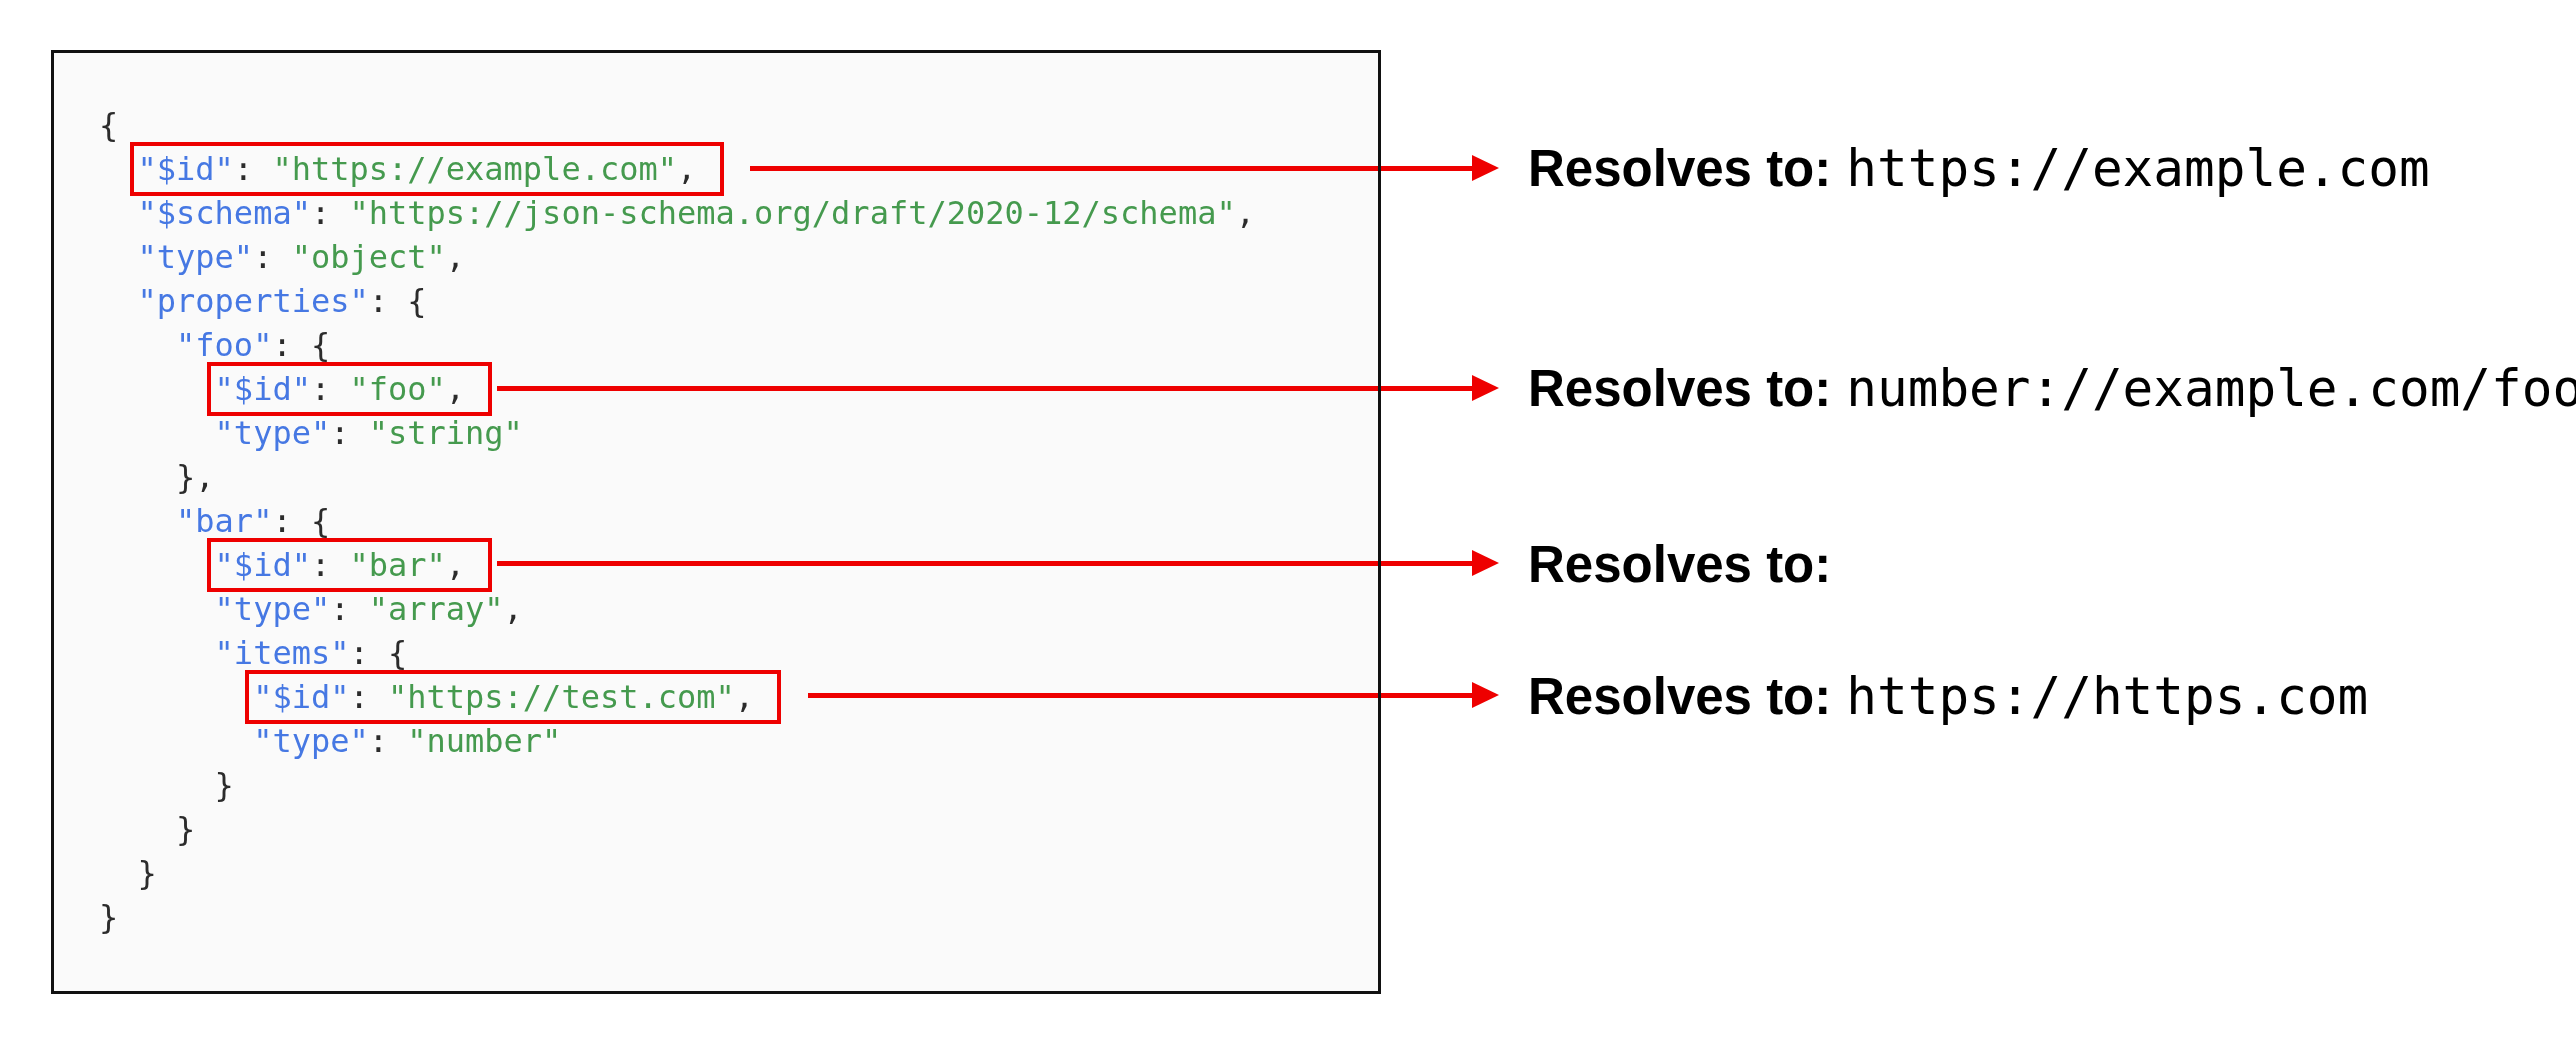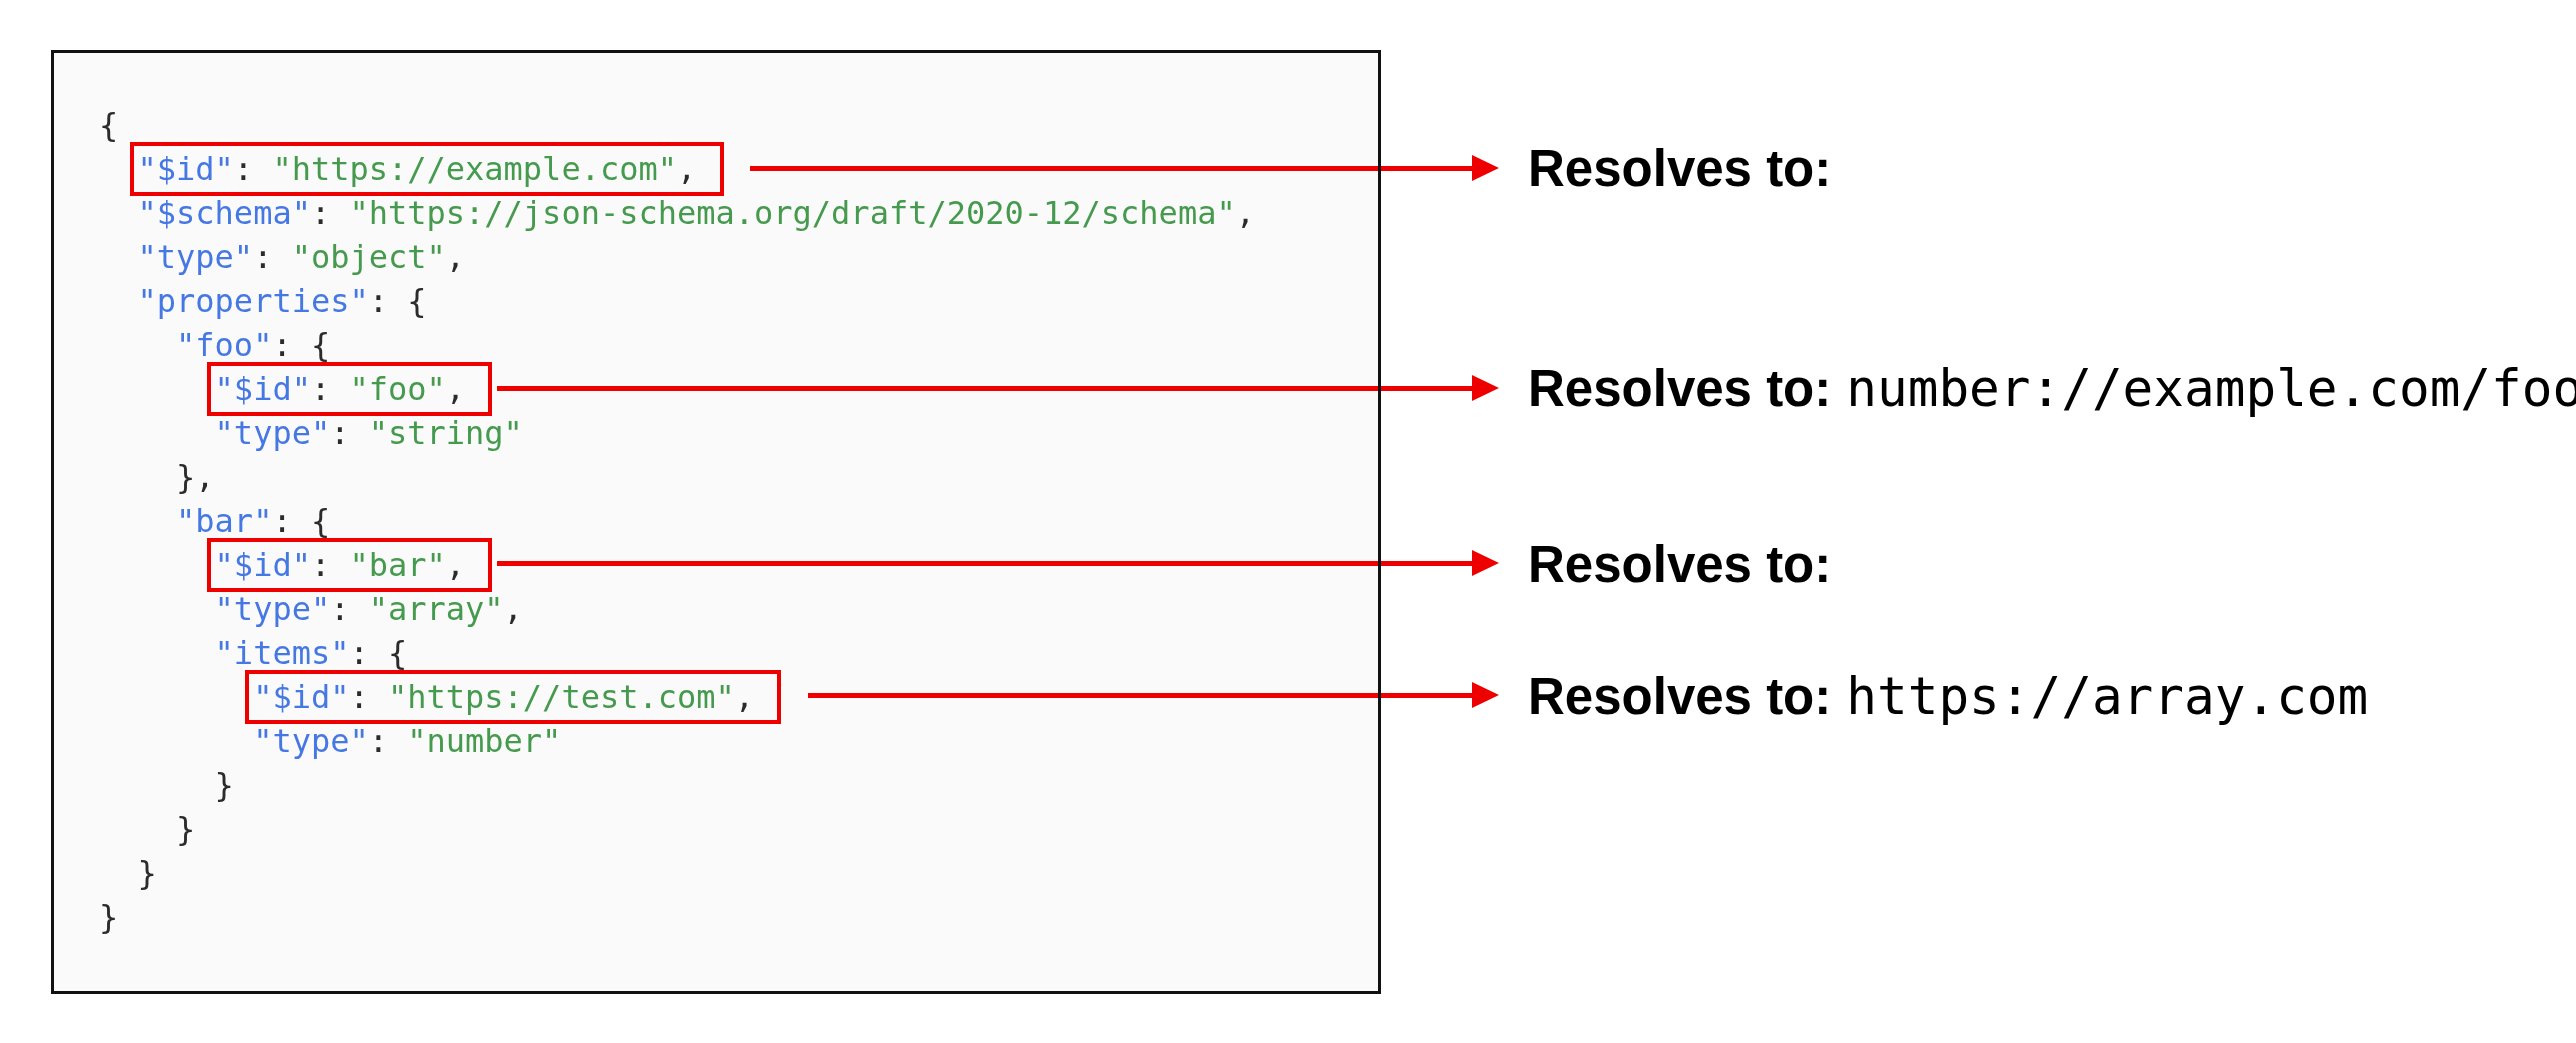--- a/index.html
+++ b/index.html
@@ -119,27 +119,28 @@
   <div class="arrow-head" style="top:375px;left:1472px;"></div>
 
   <div class="arrow" style="top:561px;left:497px;width:976px;"></div>
   <div class="arrow-head" style="top:550px;left:1472px;"></div>
 
   <div class="arrow" style="top:693px;left:808px;width:664px;"></div>
   <div class="arrow-head" style="top:682px;left:1472px;"></div>
 
   <div class="annotation" style="top:168px;">
     <span class="ann-label">Resolves to:</span>
+    <span class="ann-value">https://example.com</span>
   </div>
   <div class="annotation" style="top:388px;">
     <span class="ann-label">Resolves to:</span>
     <span class="ann-value">number://example.com/foo</span>
   </div>
   <div class="annotation" style="top:564px;">
     <span class="ann-label">Resolves to:</span>
   </div>
   <div class="annotation" style="top:696px;">
     <span class="ann-label">Resolves to:</span>
-    <span class="ann-value">https://array.com</span>
+    <span class="ann-value">https://https.com</span>
   </div>
 
 </div>
 
 
 </body></html>

